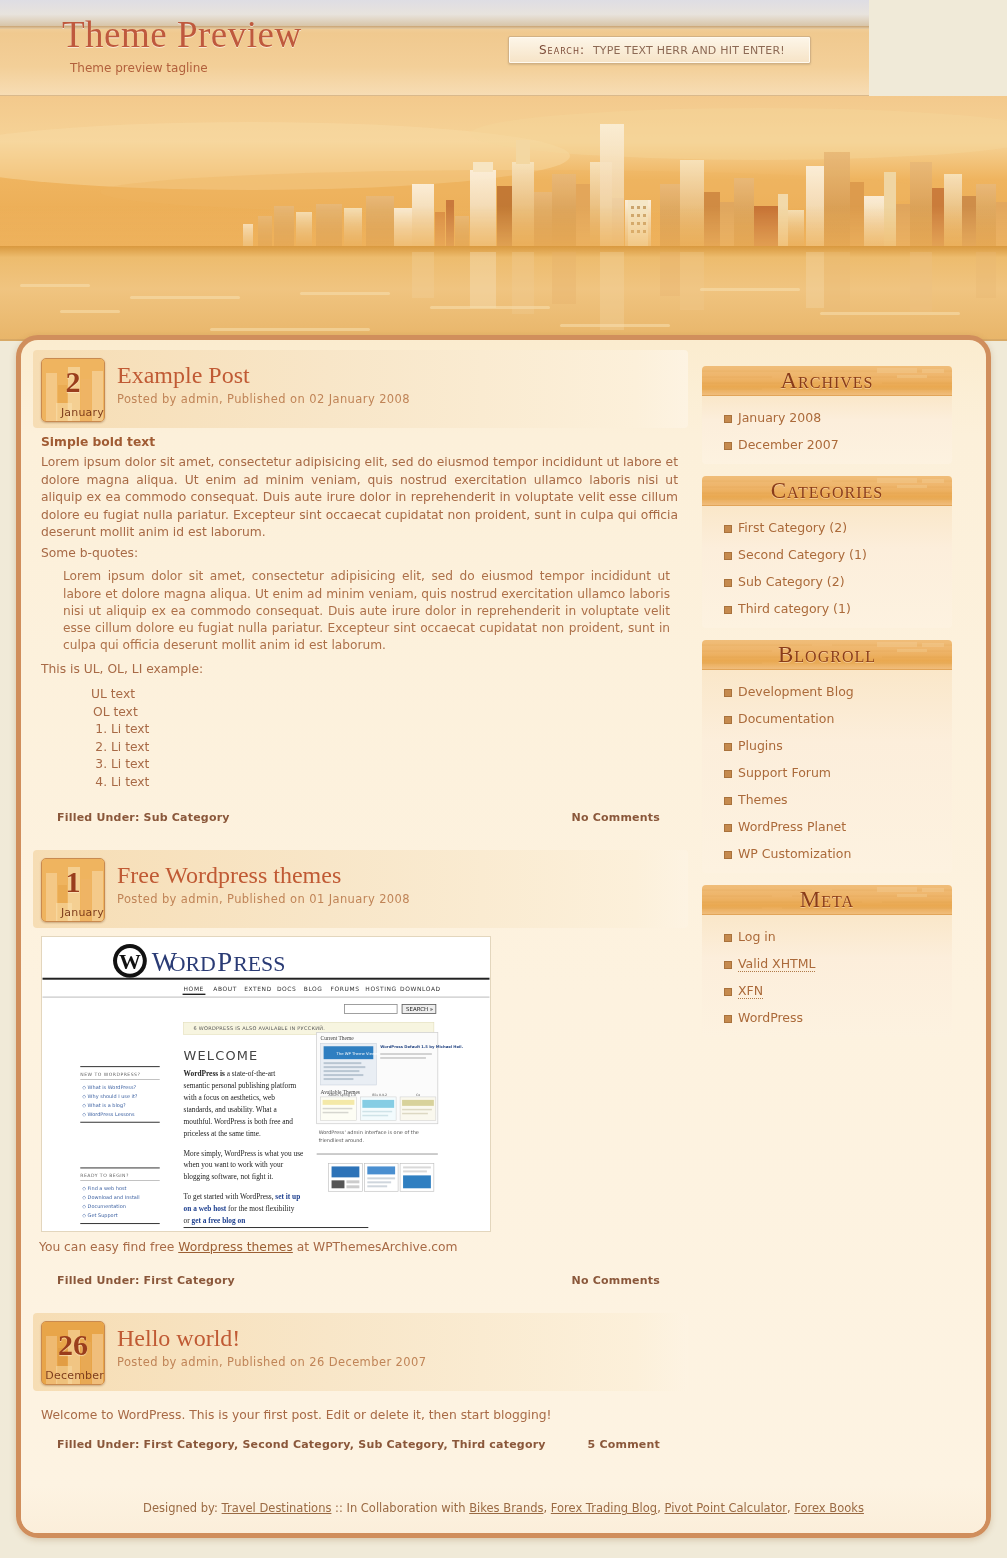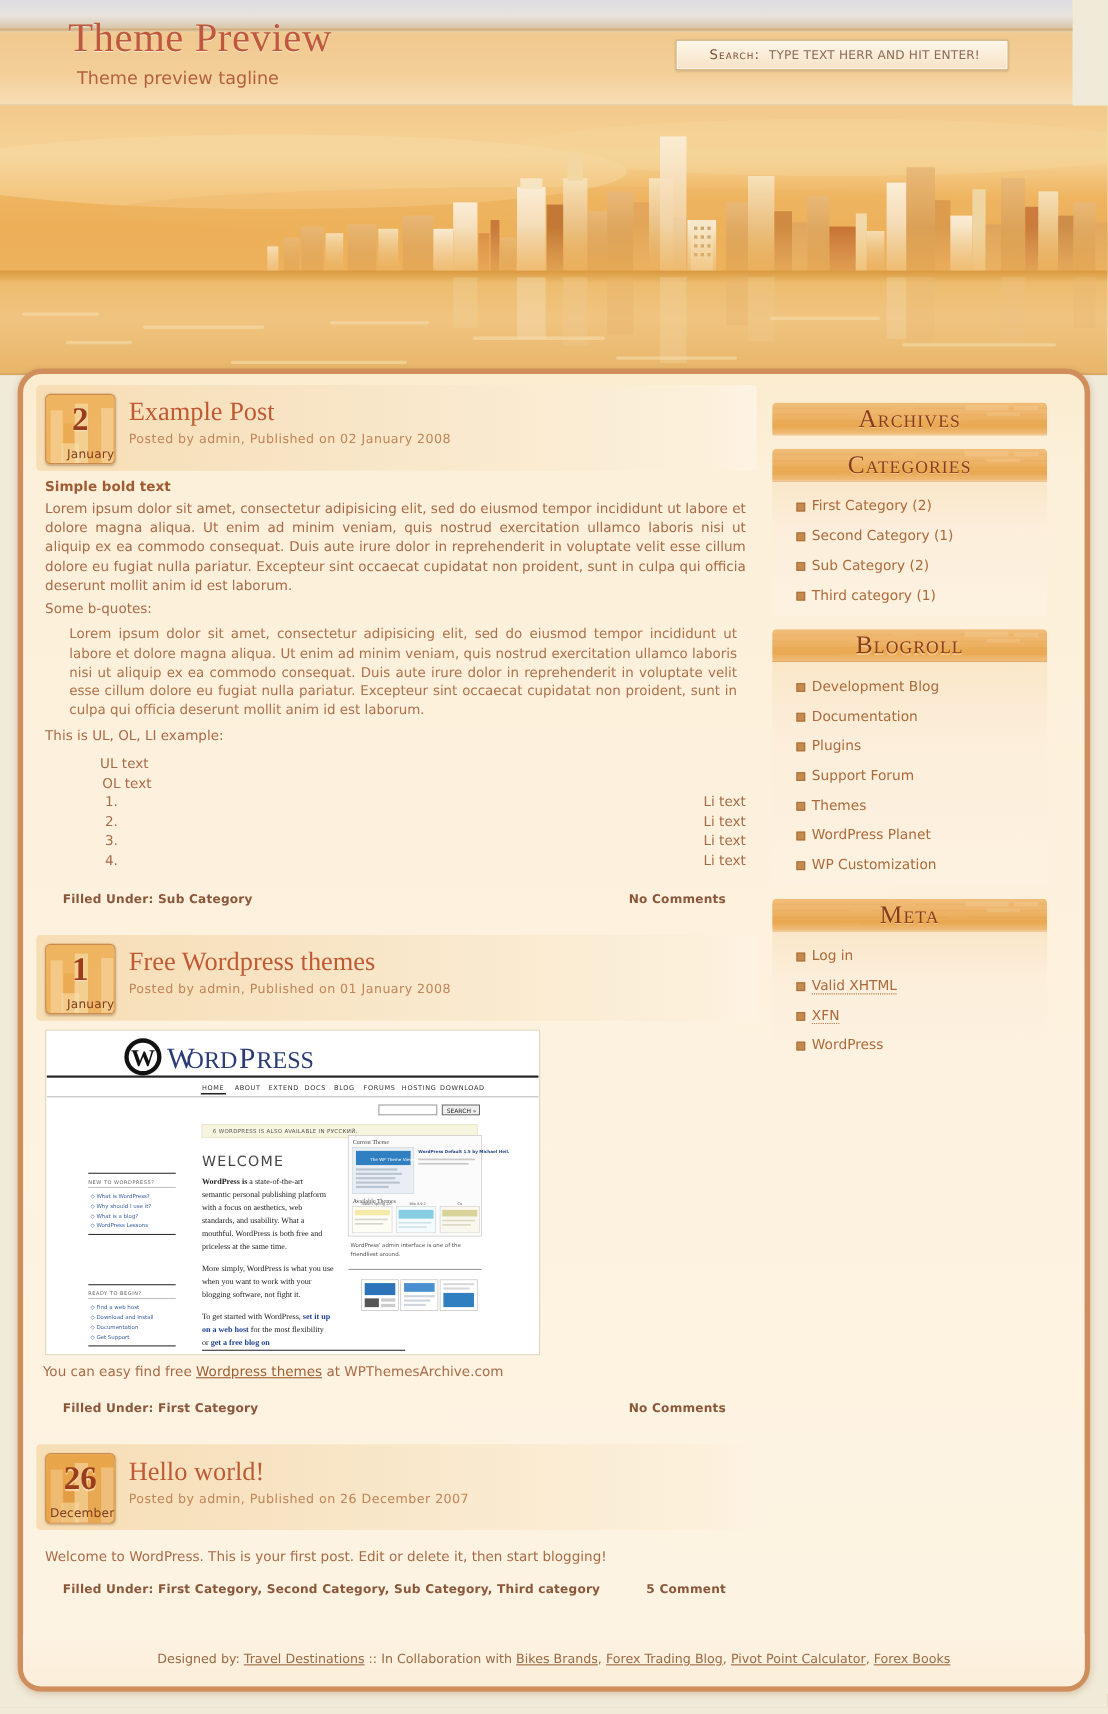--- a/index.html
+++ b/index.html
@@ -7,21 +7,21 @@
     margin: 0; padding: 0;
     width: 1007px;
     background: #f0ead8;
     font-family: "DejaVu Sans", sans-serif;
   }
   body { width: 1007px; }
 
   
   #page-top {
     position: relative;
-    width: 975px;
+    width: 869px;
     height: 96px;
     background: linear-gradient(to bottom, #efe4cf 0%, #f0c98f 35%, #f3cf98 70%, #f7ddb4 100%);
     border-bottom: 1px solid #d9b98c;
   }
   #page-top:before {
     content:"";
     position:absolute; left:0; top:0; right:0; height:26px;
     background: linear-gradient(to bottom, #dedde4 0%, #e8e3dd 55%, #d8c5a8 100%);
   }
   #page-top:after {
@@ -35,21 +35,21 @@
     font-size: 37px;
     color: #bf593d;
     margin: 0 0 0 62px;
     letter-spacing: 0.5px;
     font-weight: normal;
     line-height: 1.05;
     text-shadow: 0 1px 0 rgba(255,255,255,.55);
   }
   #blog-tagline {
     margin: 6px 0 0 70px;
-    font-size: 16px;
+    font-size: 12px;
     color: #b2603c;
   }
   #search-area {
     position: absolute;
     right: 58px;
     top: 36px;
     width: 303px;
     height: 28px;
     background: linear-gradient(to bottom,#fdf6e9,#f6e3c6);
     border: 1px solid #d2b184;
@@ -181,21 +181,21 @@
     margin: 6px 0 6px 18px;
     padding: 0 8px 0 4px;
     color: #ad7049;
     font-size: 12.2px;
     line-height: 1.42;
     text-align: justify;
   }
   .lists { margin: 8px 0 6px 0; }
   ul.ul-demo { margin: 0 0 0 50px; padding: 0; list-style: none; }
   ul.ul-demo > li { margin: 0; }
-  ol.ol-demo { margin: 0 0 0 48px; padding: 0 0 0 22px; text-align: right; }
+  ol.ol-demo { margin: 0 0 0 48px; padding: 0 0 0 22px; }
   ol.ol-demo li { margin: 0; }
   .ol-text { margin: 0 0 0 52px; }
 
   .post-footer {
     margin-top: 14px;
     padding: 6px 10px 8px 24px;
     display: flex;
     justify-content: space-between;
     font-size: 11px;
     color: #8a573a;
@@ -690,20 +690,24 @@
               <path d="M0 5 H110 M130 5 H250 M0 11 H70 M90 11 H250 M0 17 H160 M180 17 H250 M0 23 H60 M80 23 H250"></path>
             </g>
             <g fill="#f6d8a8" opacity=".55">
               <rect x="175" y="2" width="40" height="5"></rect>
                 <rect x="220" y="3" width="22" height="4"></rect>
               <rect x="195" y="9" width="30" height="3"></rect>
             </g>
           </svg>
           <span class="txt">Archives</span>
         </div>
+        <ul>
+          <li><a href="#">January 2008</a></li>
+          <li><a href="#">December 2007</a></li>
+        </ul>
       </div>
 
       <div class="widget">
         <div class="widget-title">
           <svg class="grain" width="250" height="30" viewBox="0 0 250 30" preserveAspectRatio="none">
             <g stroke="#d9973f" stroke-width=".8" opacity=".45">
               <path d="M0 5 H110 M130 5 H250 M0 11 H70 M90 11 H250 M0 17 H160 M180 17 H250 M0 23 H60 M80 23 H250"></path>
             </g>
             <g fill="#f6d8a8" opacity=".55">
               <rect x="175" y="2" width="40" height="5"></rect>

